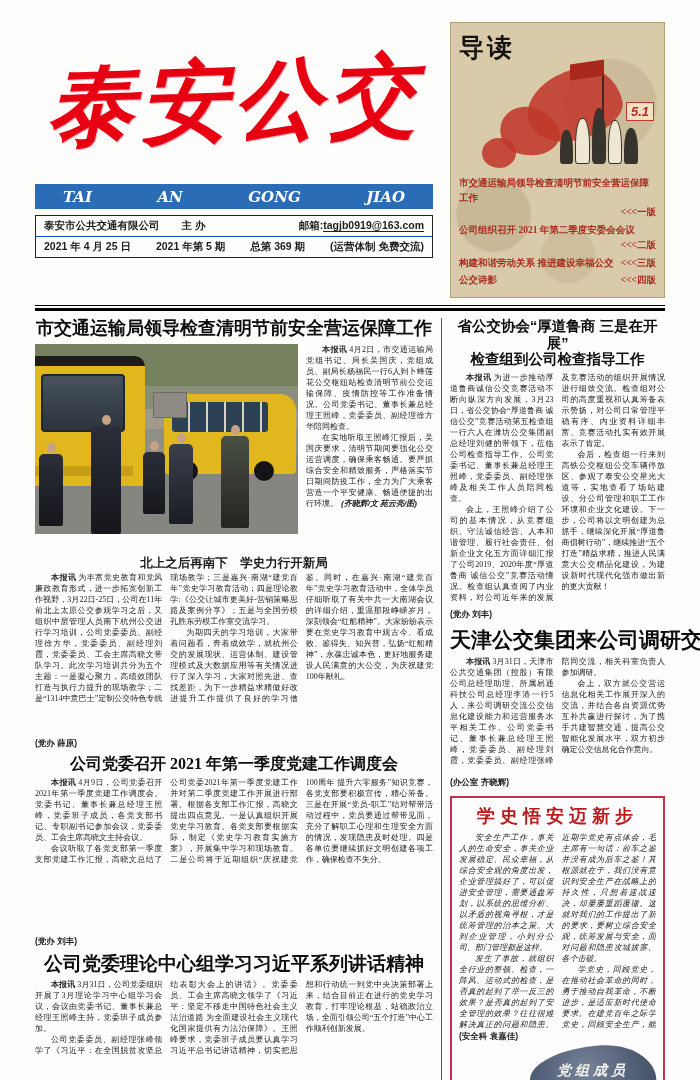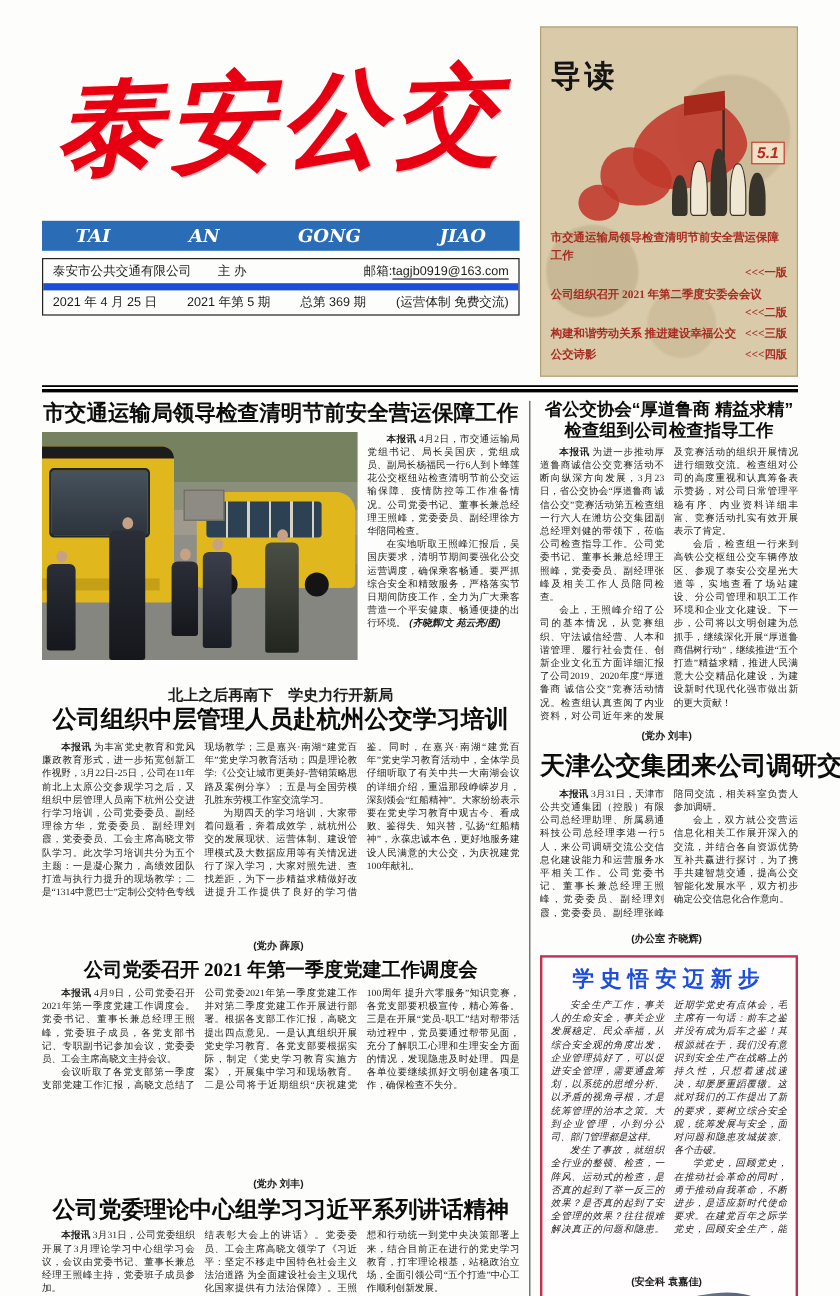--- a/index.html
+++ b/index.html
@@ -12,30 +12,30 @@
   .masthead { display:flex; gap:17px; align-items:stretch; }
   .mast-left { width:398px; display:flex; flex-direction:column; }
   .calligraphy { height:158px; display:flex; align-items:center; justify-content:center;
     font-family:"DejaVu Serif",serif; font-style:italic; font-weight:bold;
     font-size:88px; color:#e60012; letter-spacing:6px; transform:rotate(-2deg);
     text-shadow:1px 1px 0 #f5b5ba; white-space:nowrap; }
   .pinyin { margin-top:4px; background:#2a6db6; color:#fff; height:25px;
     display:flex; align-items:center; justify-content:space-between; padding:0 28px;
     font-family:"DejaVu Serif",serif; font-style:italic; font-weight:bold; font-size:15px; }
   .infobox { margin-top:6px; border:1px solid #222; font-family:"Liberation Sans","DejaVu Sans",sans-serif;
-    font-size:10.5px; font-weight:400; }
+    font-size:10.5px; font-weight:700; }
   .inforow { display:flex; align-items:center; padding:3px 8px; white-space:nowrap; }
-  .inforow + .inforow { border-top:6px solid #1d4ed8; }
+  .inforow + .inforow { border-top:1px solid #1d4ed8; }
   .inforow .host { margin-left:22px; }
   .inforow .email-wrap { margin-left:auto; }
   .email { border-bottom:1px solid #222; }
   .row2 { justify-content:space-between; }
 
   
-  .guide { width:215px; border:1px solid #b3a079; padding:24px 8px 9px 8px;
+  .guide { width:215px; border:1px solid #b3a079; padding:8px 8px 9px 8px;
     background:#d9caa9;
     background-image:radial-gradient(circle at 20% 70%, rgba(120,100,60,.18) 0 14%, transparent 15%),
       radial-gradient(circle at 75% 30%, rgba(120,100,60,.14) 0 18%, transparent 19%),
       radial-gradient(circle at 55% 85%, rgba(120,100,60,.12) 0 10%, transparent 11%);
     display:flex; flex-direction:column; position:relative; overflow:hidden; }
   .guide-title { font-family:"Liberation Sans","DejaVu Sans",sans-serif; font-weight:900;
     font-size:25px; letter-spacing:3px; color:#141414; }
   .guide-art { position:relative; height:112px; flex:0 0 auto; }
   .splash { position:absolute; background:#c0392b; opacity:.88; }
   .s1 { width:96px; height:70px; right:34px; top:6px; border-radius:62% 38% 55% 45%/55% 60% 40% 45%; transform:rotate(-14deg); }
@@ -84,21 +84,21 @@
   .cols { text-align:justify; overflow:hidden; }
   .cols p, .a1text p { font-size:8px; line-height:11px; text-indent:2em; color:#222; }
   .cols3 { column-count:3; column-gap:8px; }
   .cols2 { column-count:2; column-gap:8px; }
   .h-a2 { height:165px; }
   .h-a3 { height:158px; }
   .h-a4 { height:92px; }
   .h-a5 { height:236px; }
   .h-a6 { height:120px; }
   .lead { font-weight:bold; margin-right:2px; font-family:"Liberation Sans",sans-serif; font-size:8px; }
-  .byline { text-align:center; font-weight:bold; font-size:8.5px; padding:1px 4px 0 0;
+  .byline { text-align:left; font-weight:bold; font-size:8.5px; padding:1px 4px 0 0;
     font-family:"Liberation Sans",sans-serif; }
   .inline-byline { font-family:"Liberation Sans",sans-serif; font-size:8px; margin-left:3px;font-style:italic; }
 
   
   .a1row { display:flex; gap:8px; height:205px; overflow:hidden; }
   .photo { position:relative; width:263px; height:190px; flex:0 0 auto; overflow:hidden;
     background:linear-gradient(#76815f 0 22%, #8a8f7c 22% 34%, #a09a8e 34% 45%, #8f8f88 45% 58%, #868680 58% 100%); }
   .bus { position:absolute; background:#e0b71d; }
   .bus-left { left:-8px; top:12px; width:118px; height:130px; border-radius:10px 10px 4px 4px; }
   .bus-left .roof { position:absolute; left:0; top:0; width:100%; height:10px; background:#1c1c1c;
@@ -120,26 +120,26 @@
   .person .pbody { background:linear-gradient(#2b2e38,#16171c); border-radius:5px 5px 2px 2px; }
   .p1 { left:4px; bottom:8px; }   .p1 .pbody{ width:24px; height:72px; }
   .p2 { left:56px; bottom:0; }    .p2 .pbody{ width:30px; height:108px; }
   .p3 { left:108px; bottom:20px; }.p3 .pbody{ width:22px; height:62px; }
   .p4 { left:134px; bottom:10px; }.p4 .pbody{ width:24px; height:80px; background:linear-gradient(#3a3f4c,#1b1d24); }
   .p5 { left:186px; bottom:6px; } .p5 .pbody{ width:28px; height:92px; background:linear-gradient(#4a4f45,#23251f); }
   .a1text { flex:1; min-width:0; height:205px; overflow:hidden; text-align:justify; }
 
   
   .essay { margin-top:7px; border:2px solid #c2314e; padding:6px 7px; background:#fffdfd; overflow:hidden; }
-  .essay-title { text-align:center; color:#1d4ed8; font-family:"Liberation Sans","DejaVu Sans",sans-serif;
+  .essay-title { text-align:center; color:#b91c1c; font-family:"Liberation Sans","DejaVu Sans",sans-serif;
     font-weight:900; font-size:18px; letter-spacing:5px; margin-bottom:4px; }
   .essay-cols { column-count:2; column-gap:8px; height:198px; overflow:hidden; text-align:justify; }
   .essay-cols p { font-size:8px; line-height:11px; text-indent:2em;
     font-family:"DejaVu Serif",serif; font-style:italic; color:#222; }
-  .essay-byline { font-style:normal;margin-top:32px; }
+  .essay-byline { font-style:normal; }
   .stamp-row { display:flex; justify-content:flex-end; margin-top:3px; }
   .stamp { position:relative; width:126px; height:62px; }
   .stamp .blob { position:absolute; inset:0; background:radial-gradient(circle at 45% 40%, #6a7890, #414f68 65%, #334157);
     border-radius:58% 42% 52% 48%/48% 60% 40% 52%; transform:rotate(-4deg); opacity:.92; }
   .stamp-text { position:absolute; left:0; right:0; top:16px; text-align:center; color:#f2f2ea;
     font-family:"DejaVu Serif",serif; font-style:italic; font-weight:bold; font-size:14px; letter-spacing:4px; }
   .brush { position:absolute; right:6px; bottom:10px; width:78px; height:2px; background:#1a1a1a;
     transform:rotate(-9deg); }
   .brush::after { content:""; position:absolute; right:-6px; top:-2px; width:8px; height:6px;
     background:#0c0c0c; border-radius:2px 60% 60% 2px; }
@@ -247,21 +247,20 @@
               <div class="pbody"></div>
             </div>
         </div>
         <div class="a1text">
           <p><b class="lead">本报讯</b><span>4月2日，市交通运输局党组书记、局长吴国庆，党组成员、副局长杨福民一行6人到卜蜂莲花公交枢纽站检查清明节前公交运输保障、疫情防控等工作准备情况。公司党委书记、董事长兼总经理王照峰，党委委员、副经理徐方华陪同检查。</span></p>
           <p><span>在实地听取王照峰汇报后，吴国庆要求，清明节期间要强化公交运营调度，确保乘客畅通。要严抓综合安全和精致服务，严格落实节日期间防疫工作，全力为广大乘客营造一个平安健康、畅通便捷的出行环境。</span><b class="inline-byline">(齐晓辉/文  苑云亮/图)</b></p>
         </div>
       </div>
 
       <div class="kicker">北上之后再南下　学史力行开新局</div>
-      <h2 class="hl hl-2">公司组织中层管理人员赴杭州公交学习培训</h2>
       <div class="cols cols3 h-a2">
         <p><b class="lead">本报讯</b><span>为丰富党史教育和党风廉政教育形式，进一步拓宽创新工作视野，3月22日-25日，公司在11年前北上太原公交参观学习之后，又组织中层管理人员南下杭州公交进行学习培训，公司党委委员、副经理徐方华，党委委员、副经理刘霞，党委委员、工会主席高晓文带队学习。此次学习培训共分为五个主题：一是凝心聚力，高绩效团队打造与执行力提升的现场教学；二是“1314中意巴士”定制公交特色专线现场教学；三是嘉兴·南湖“建党百年”党史学习教育活动；四是理论教学:《公交让城市更美好-营销策略思路及案例分享》；五是与全国劳模孔胜东劳模工作室交流学习。</span></p>
         <p><span>为期四天的学习培训，大家带着问题看，奔着成效学，就杭州公交的发展现状、运营体制、建设管理模式及大数据应用等有关情况进行了深入学习，大家对照先进、查找差距，为下一步精益求精做好改进提升工作提供了良好的学习借鉴。同时，在嘉兴·南湖“建党百年”党史学习教育活动中，全体学员仔细听取了有关中共一大南湖会议的详细介绍，重温那段峥嵘岁月，深刻领会“红船精神”。大家纷纷表示要在党史学习教育中观古今、看成败、鉴得失、知兴替，弘扬“红船精神”，永葆忠诚本色，更好地服务建设人民满意的大公交，为庆祝建党100年献礼。</span></p>
       </div>
       <div class="byline">(党办  薛原)</div>
 
       <h2 class="hl hl-3">公司党委召开 2021 年第一季度党建工作调度会</h2>
       <div class="cols cols3 h-a3">
         <p><b class="lead">本报讯</b><span>4月9日，公司党委召开2021年第一季度党建工作调度会。党委书记、董事长兼总经理王照峰，党委班子成员，各党支部书记、专职副书记参加会议，党委委员、工会主席高晓文主持会议。</span></p>
         <p><span>会议听取了各党支部第一季度支部党建工作汇报，高晓文总结了公司党委2021年第一季度党建工作并对第二季度党建工作开展进行部署。根据各支部工作汇报，高晓文提出四点意见。一是认真组织开展党史学习教育。各党支部要根据实际，制定《党史学习教育实施方案》，开展集中学习和现场教育。二是公司将于近期组织“庆祝建党100周年 提升六零服务”知识竞赛，各党支部要积极宣传，精心筹备。三是在开展“党员-职工”结对帮带活动过程中，党员要通过帮带见面，充分了解职工心理和生理安全方面的情况，发现隐患及时处理。四是各单位要继续抓好文明创建各项工作，确保检查不失分。</span></p>
@@ -274,21 +273,21 @@
         <p><span>公司党委委员、副经理张峰领学了《习近平：在全国脱贫攻坚总结表彰大会上的讲话》。党委委员、工会主席高晓文领学了《习近平：坚定不移走中国特色社会主义法治道路 为全面建设社会主义现代化国家提供有力法治保障》。王照峰要求，党委班子成员要认真学习习近平总书记讲话精神，切实把思想和行动统一到党中央决策部署上来，结合目前正在进行的党史学习教育，打牢理论根基，站稳政治立场，全面引领公司“五个打造”中心工作顺利创新发展。</span></p>
       </div>
 
     </section>
 
     <div class="vdiv"></div>
 
     <aside class="col-side">
 
       <h2 class="hl hl-5">
-        <span class="l1">省公交协会“厚道鲁商  精益求精”</span>
+        <span class="l1">省公交协会“厚道鲁商  三是在开展”</span>
         <span class="l2">检查组到公司检查指导工作</span>
       </h2>
       <div class="cols cols2 h-a5">
         <p><b class="lead">本报讯</b><span>为进一步推动厚道鲁商诚信公交竞赛活动不断向纵深方向发展，3月23日，省公交协会“厚道鲁商 诚信公交”竞赛活动第五检查组一行六人在潍坊公交集团副总经理刘健的带领下，莅临公司检查指导工作。公司党委书记、董事长兼总经理王照峰，党委委员、副经理张峰及相关工作人员陪同检查。</span></p>
         <p><span>会上，王照峰介绍了公司的基本情况，从竞赛组织、守法诚信经营、人本和谐管理、履行社会责任、创新企业文化五方面详细汇报了公司2019、2020年度“厚道鲁商 诚信公交”竞赛活动情况。检查组认真查阅了内业资料，对公司近年来的发展及竞赛活动的组织开展情况进行细致交流。检查组对公司的高度重视和认真筹备表示赞扬，对公司日常管理平稳有序、内业资料详细丰富、竞赛活动扎实有效开展表示了肯定。</span></p>
         <p><span>会后，检查组一行来到高铁公交枢纽公交车辆停放区、参观了泰安公交星光大道等，实地查看了场站建设、分公司管理和职工工作环境和企业文化建设。下一步，公司将以文明创建为总抓手，继续深化开展“厚道鲁商倡树行动”，继续推进“五个打造”精益求精，推进人民满意大公交精品化建设，为建设新时代现代化强市做出新的更大贡献！</span></p>
       </div>
       <div class="byline">(党办  刘丰)</div>
 
       <h2 class="hl hl-6">天津公交集团来公司调研交流</h2>

